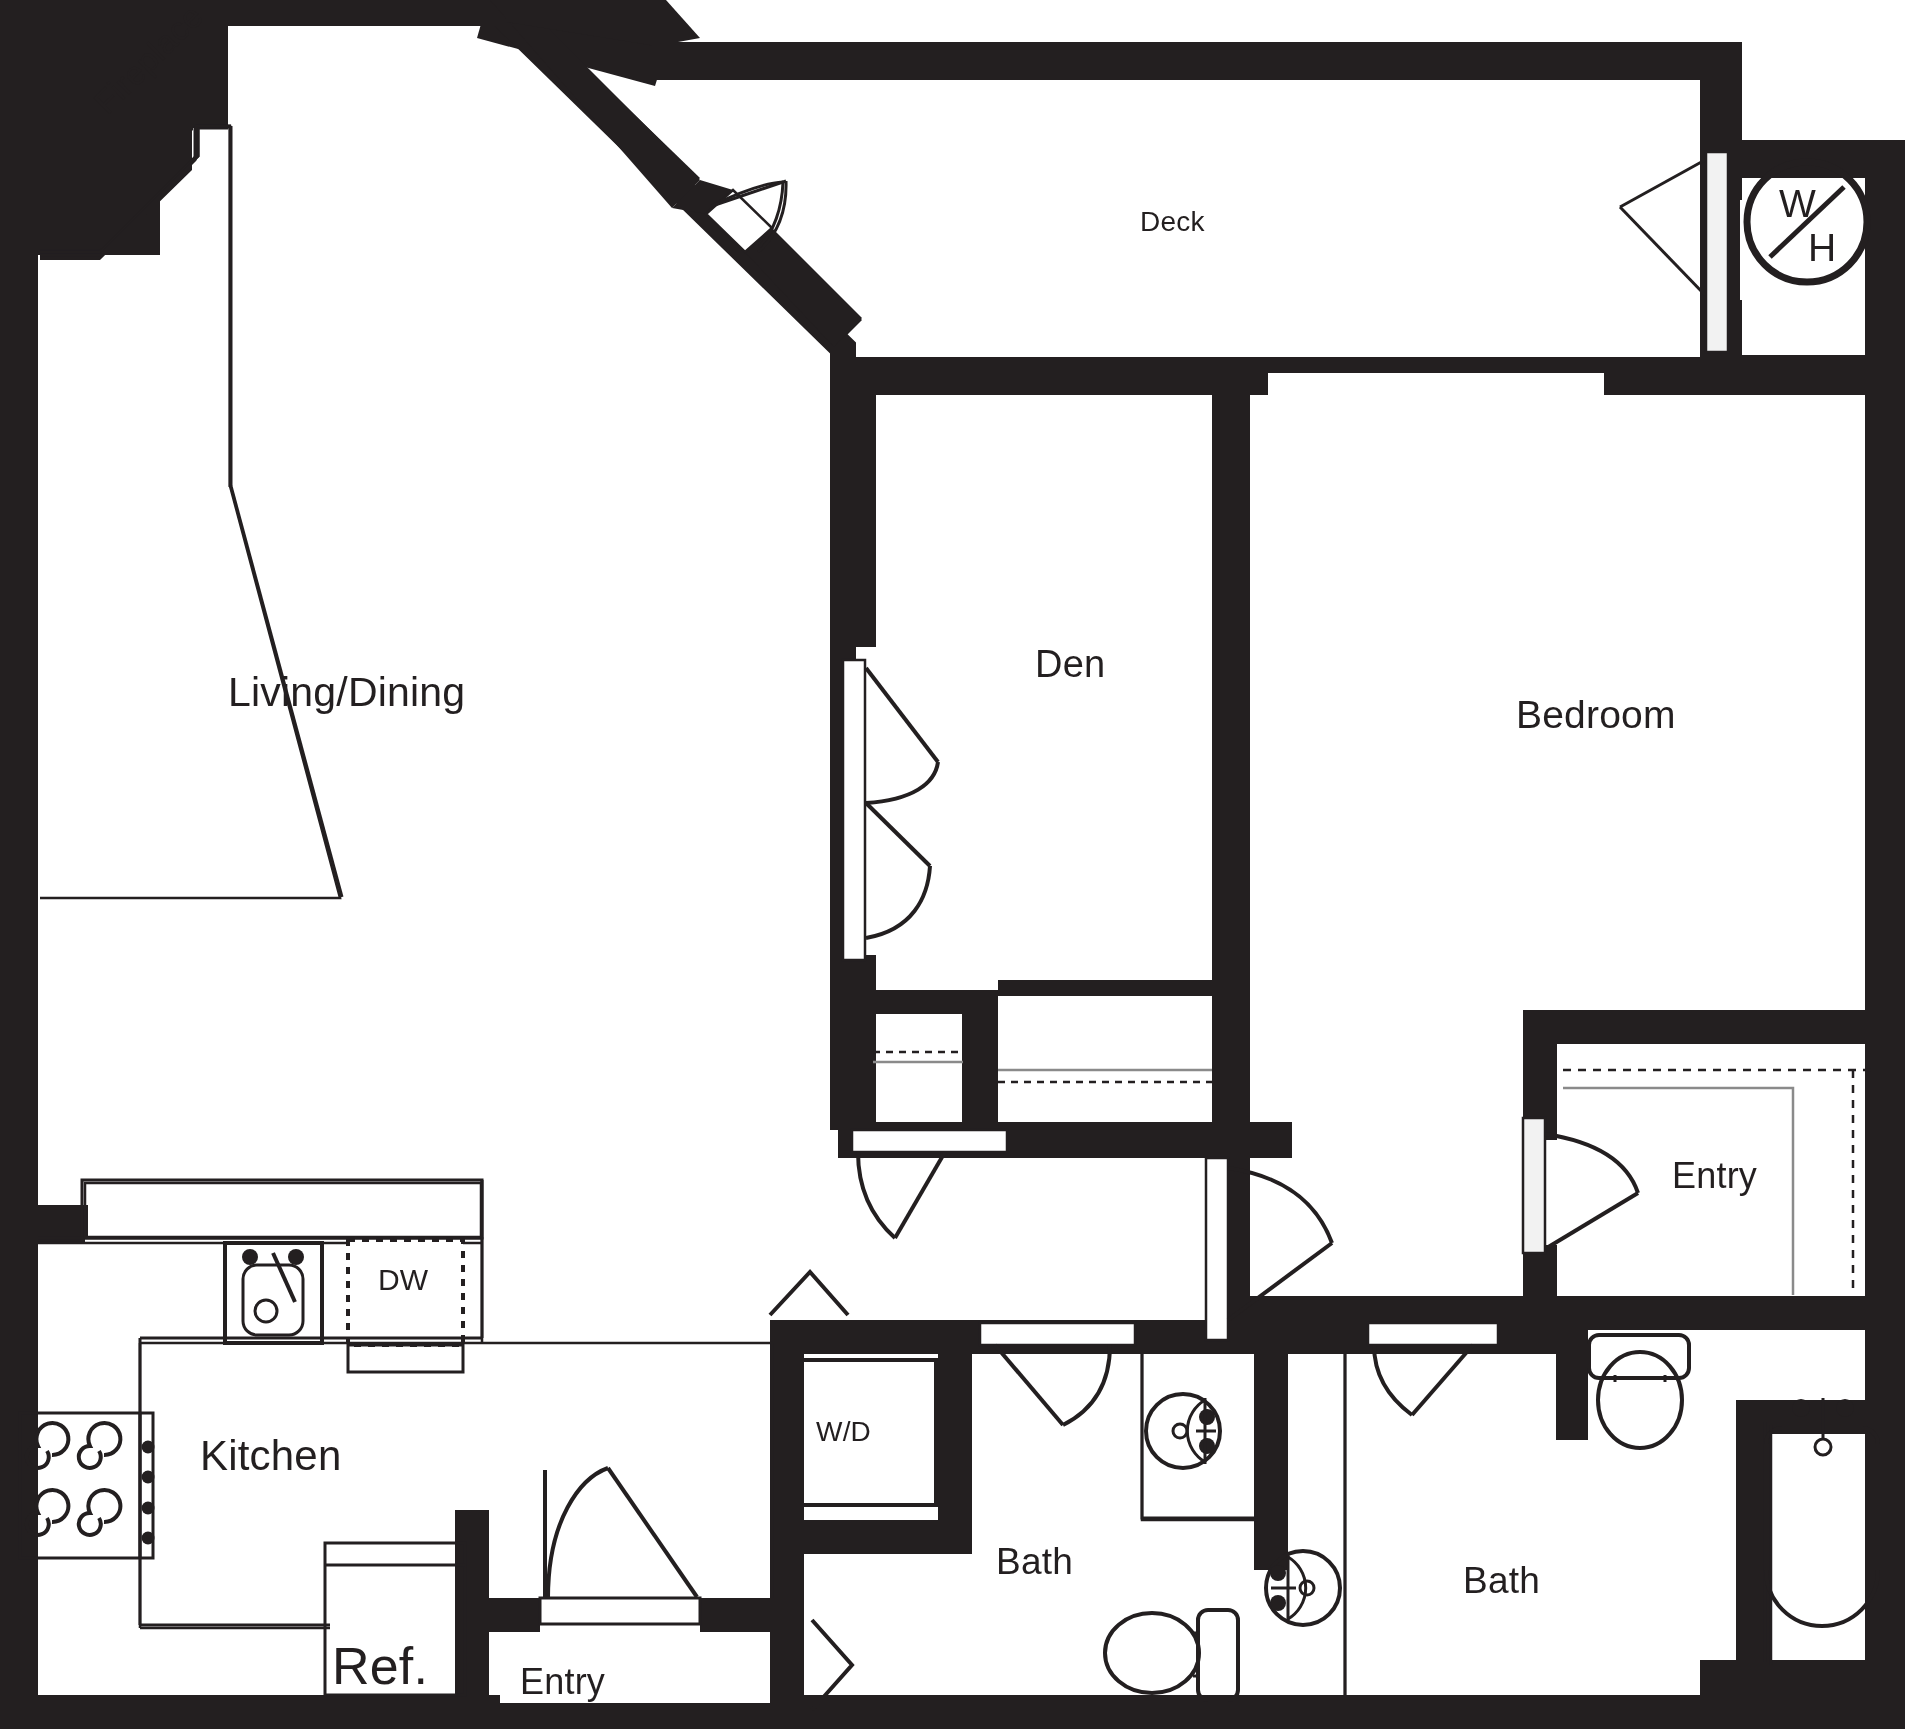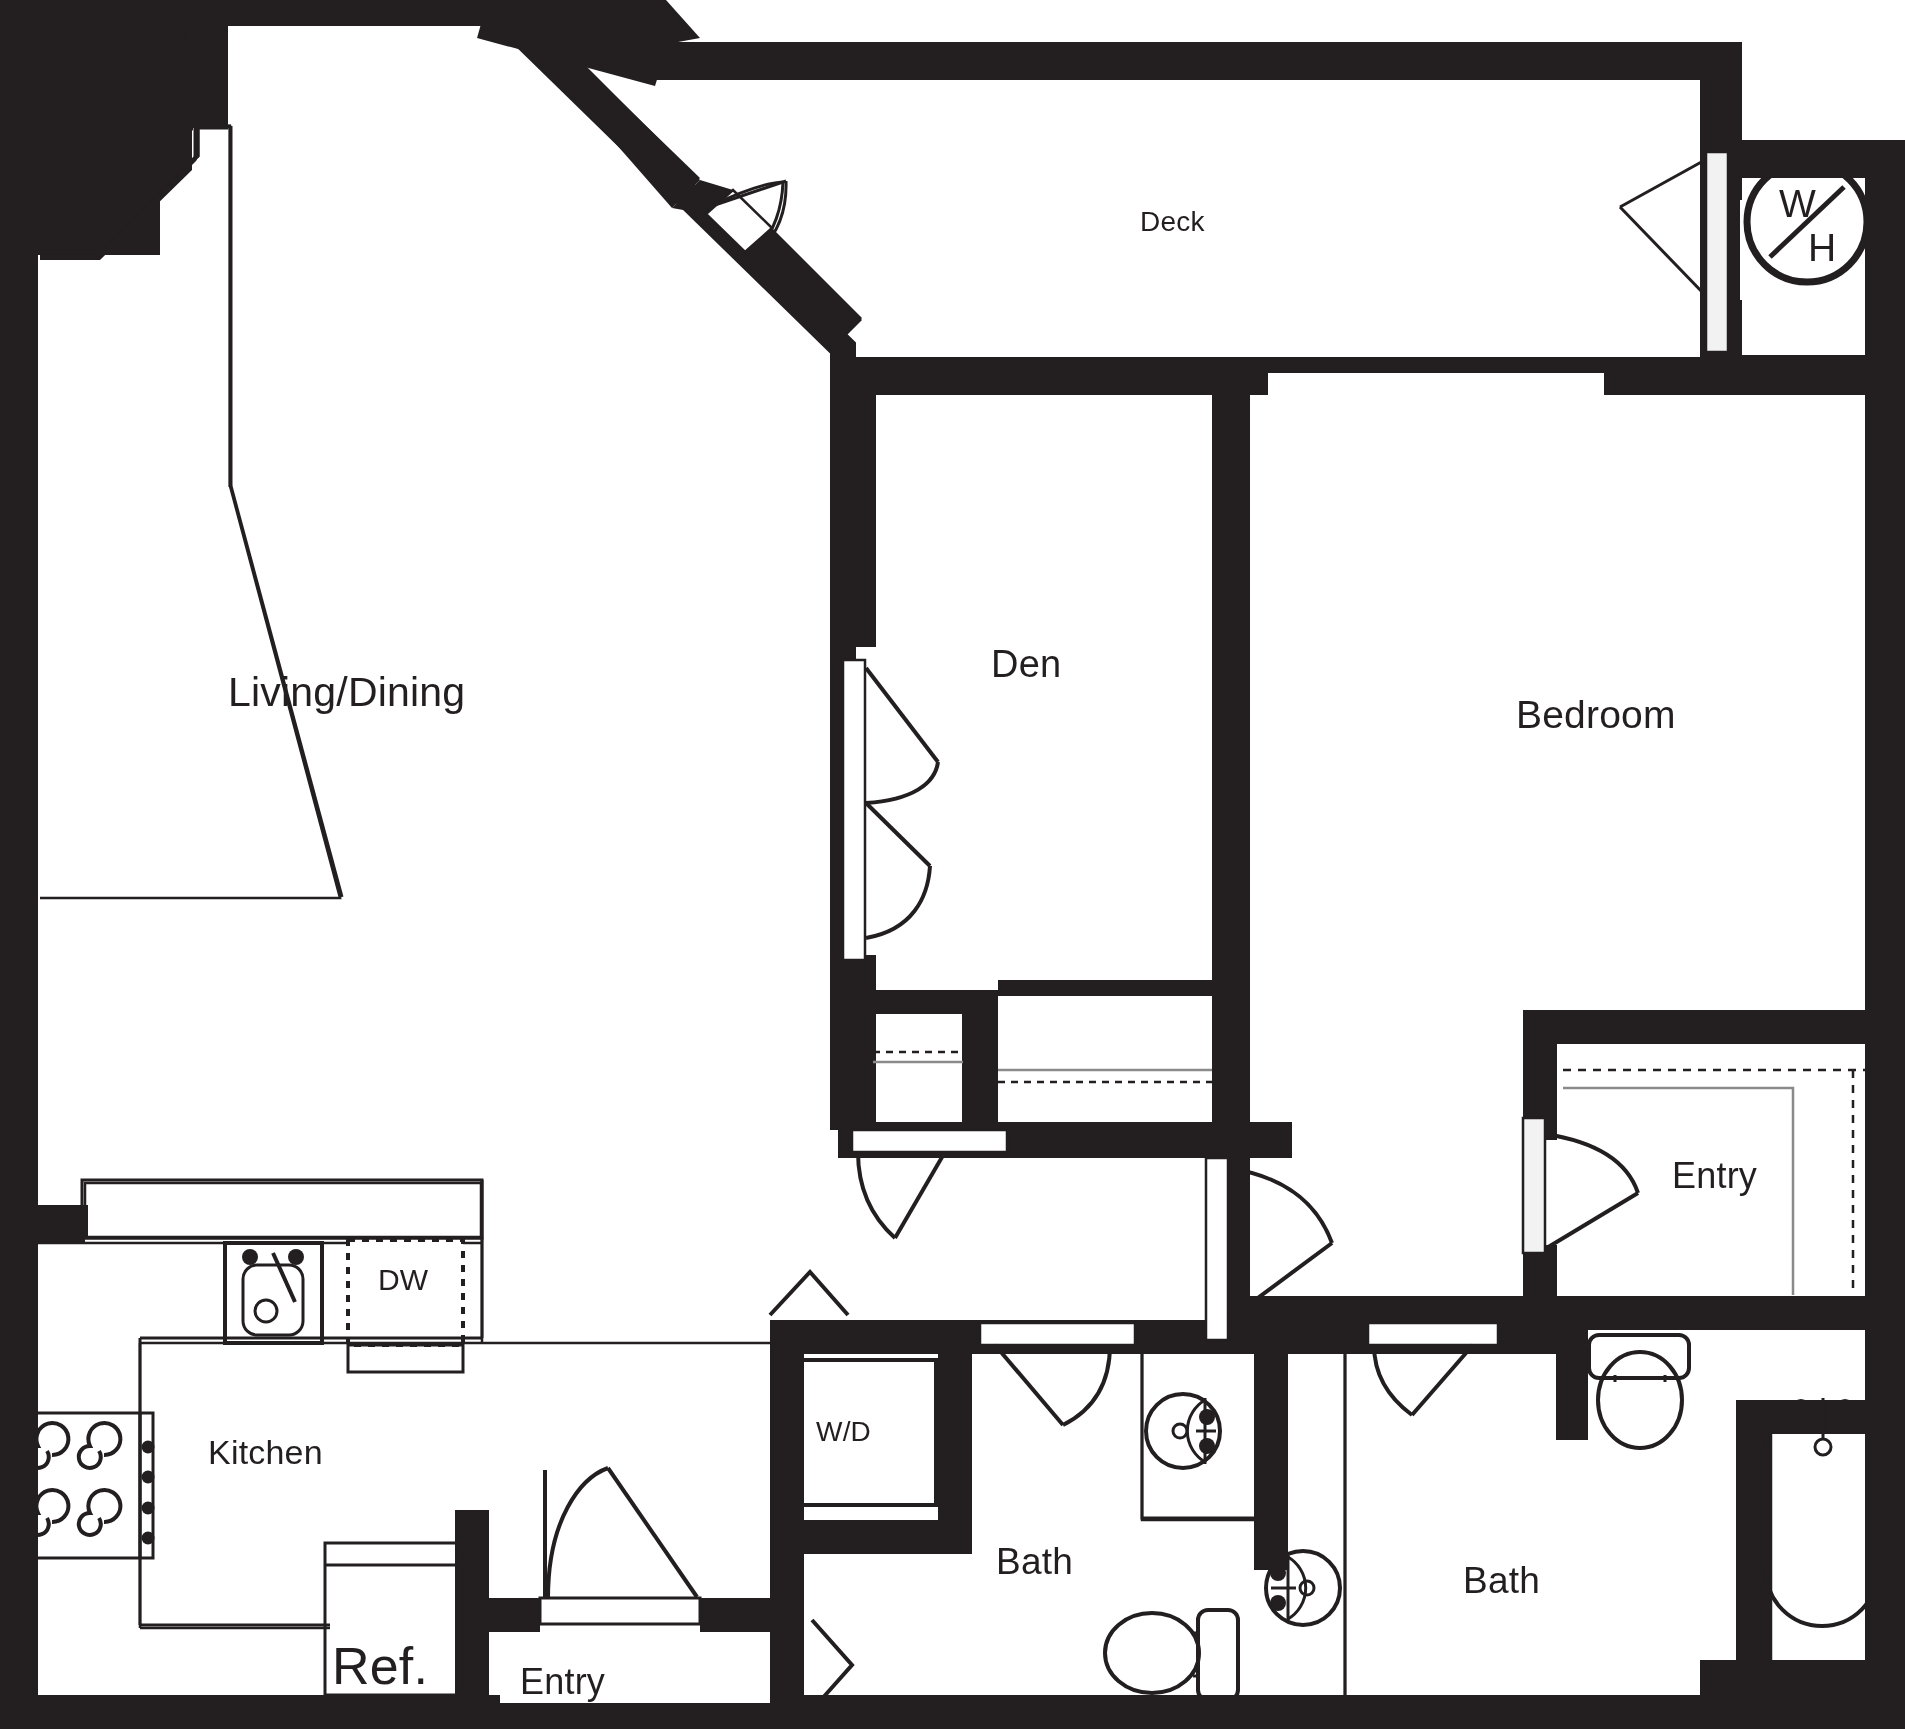--- a/index.html
+++ b/index.html
@@ -11,24 +11,24 @@
     color:#231f20;
     font-family:"Liberation Sans","DejaVu Sans",sans-serif;
     font-weight:400;
     white-space:nowrap;
     line-height:1;
     letter-spacing:.2px;
     -webkit-user-select:none;user-select:none;
   }
   .lbl-living{font-size:41px;text-align:right;}
   .lbl-deck{font-size:28px;}
-  .lbl-den{font-size:38px;}
+  .lbl-den{font-size:38px;margin-left:44px;}
   .lbl-bedroom{font-size:39px;}
   .lbl-closet{font-size:36px;}
-  .lbl-kitchen{font-size:34px;margin-left:8px;}
+  .lbl-kitchen{font-size:42px;}
   .lbl-bath{font-size:37px;}
   .lbl-entry{font-size:36px;}
   .lbl-ref{font-size:52px;font-weight:400;}
   .lbl-dw{font-size:30px;}
   .lbl-wd{font-size:28px;}
   .lbl-fireplace{font-size:33px;transform-origin:left top;}
   .lbl-wh{font-size:39px;}
 </style>
 </head>
 <body>

